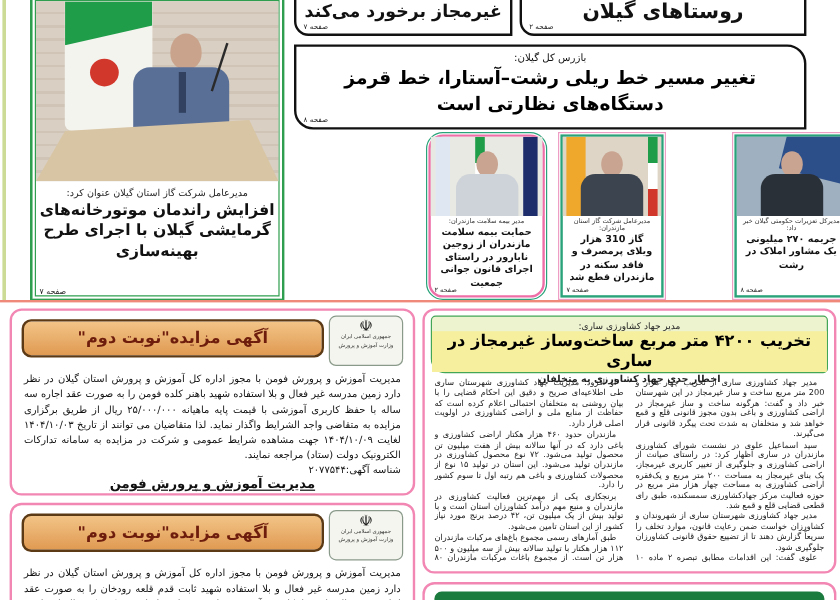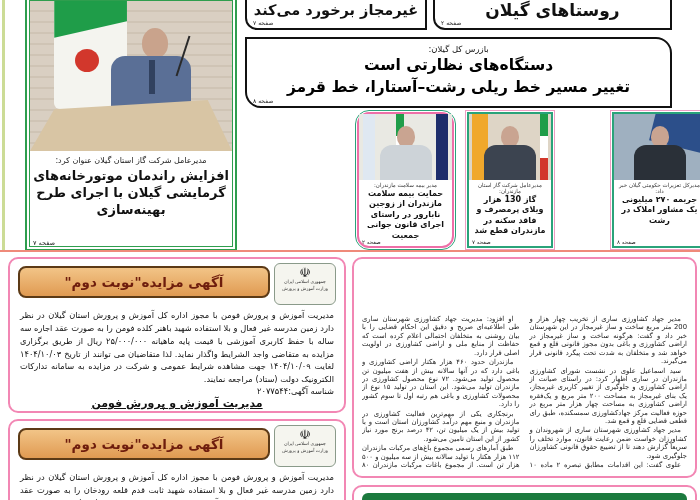--- a/index.html
+++ b/index.html
@@ -132,22 +132,22 @@
     <div class="tbox-title">غیرمجاز برخورد می‌کند</div>
     <div class="tbox-page">صفحه ۷</div>
   </div>
   <div class="abs tbox tbox2">
     <div class="tbox-title">روستاهای گیلان</div>
     <div class="tbox-page">صفحه ۲</div>
   </div>
 
   <div class="abs mainbox">
     <div class="kicker">بازرس کل گیلان:</div>
+    <div class="title">تغییر مسیر خط ریلی رشت–آستارا، خط قرمز</div>
     <div class="title">دستگاه‌های نظارتی است</div>
-    <div class="title">تغییر مسیر خط ریلی رشت–آستارا، خط قرمز</div>
     <div class="tbox-page">صفحه ۸</div>
   </div>
 
 
   <div class="abs card pink card2">
     <div class="c-photo p2">
       <div class="flagbar f-left"></div>
       <div class="flagbar f-mid"></div>
       <div class="flagbar f-right"></div>
       <div class="c-head"></div>
@@ -162,21 +162,21 @@
 
   <div class="abs card green card3">
     <div class="c-photo p3">
       <div class="flagbar f-left"></div>
       <div class="flagbar f-right"></div>
       <div class="c-head"></div>
       <div class="c-torso"></div>
     </div>
     <div class="c-caption">
       <div class="c-kicker">مدیرعامل شرکت گاز استان مازندران:</div>
-      <div class="c-title">گاز 130 هزار ویلای پرمصرف و فاقد سکنه در مازندران قطع شد</div>
+      <div class="c-title">گاز 310 هزار ویلای پرمصرف و فاقد سکنه در مازندران قطع شد</div>
     </div>
     <div class="c-page">صفحه ۷</div>
   </div>
 
   <div class="abs card green card4">
     <div class="c-photo p4">
       <div class="banner"></div>
       <div class="c-head"></div>
       <div class="c-torso"></div>
     </div>
@@ -213,20 +213,25 @@
         <div class="ad-logo-line">وزارت آموزش و پرورش</div>
       </div>
       <div class="ad-titlebar">
         <div class="ad-title">آگهی مزایده"نوبت دوم"</div>
       </div>
     </div>
     <div class="ad-body">مدیریت آموزش و پرورش فومن با مجوز اداره کل آموزش و پرورش استان گیلان در نظر دارد زمین مدرسه غیر فعال و بلا استفاده شهید ثابت قدم قلعه رودخان را به صورت عقد اجاره سه ساله با حفظ کاربری آموزشی با قیمت پایه ماهیانه ۵/۰۰۰/۰۰۰ ریال از طریق برگزاری مزایده به متقاضی واجد الشرایط واگذار نماید.</div>
   </div>
 
   <div class="abs article">
+    <div class="art-head">
+      <div class="art-kicker">مدیر جهاد کشاورزی ساری:</div>
+      <div><span class="art-title">تخریب ۴۲۰۰ متر مربع ساخت‌وساز غیرمجاز در ساری</span></div>
+      <div class="art-sub">اخطار جدی جهاد کشاورزی به متخلفان</div>
+    </div>
     <div class="art-body">
       <p>مدیر جهاد کشاورزی ساری از تخریب چهار هزار و 200 متر مربع ساخت و ساز غیرمجاز در این شهرستان خبر داد و گفت: هرگونه ساخت و ساز غیرمجاز در اراضی کشاورزی و باغی بدون مجوز قانونی قلع و قمع خواهد شد و متخلفان به شدت تحت پیگرد قانونی قرار می‌گیرند.</p>
       <p>سید اسماعیل علوی در نشست شورای کشاورزی مازندران در ساری اظهار کرد: در راستای صیانت از اراضی کشاورزی و جلوگیری از تغییر کاربری غیرمجاز، یک بنای غیرمجاز به مساحت ۲۰۰ متر مربع و یک‌فقره اراضی کشاورزی به مساحت چهار هزار متر مربع در حوزه فعالیت مرکز جهادکشاورزی سمسکنده، طبق رای قطعی قضایی قلع و قمع شد.</p>
       <p>مدیر جهاد کشاورزی شهرستان ساری از شهروندان و کشاورزان خواست ضمن رعایت قانون، موارد تخلف را سریعاً گزارش دهند تا از تضییع حقوق قانونی کشاورزان جلوگیری شود.</p>
       <p>علوی گفت: این اقدامات مطابق تبصره ۲ ماده ۱۰ قانون حفظ کاربری اراضی زراعی و باغی اجرا شد و نشان‌دهنده اراده جدی دستگاه‌های ذی‌ربط در جلوگیری از صدور مجوز قانونی و تغییر کاربری اراضی کشاورزی است.</p>
       <p>او افزود: مدیریت جهاد کشاورزی شهرستان ساری طی اطلاعیه‌ای صریح و دقیق این احکام قضایی را با بیان روشنی به متخلفان احتمالی اعلام کرده است که حفاظت از منابع ملی و اراضی کشاورزی در اولویت اصلی قرار دارد.</p>
       <p>مازندران حدود ۴۶۰ هزار هکتار اراضی کشاورزی و باغی دارد که در آنها سالانه بیش از هفت میلیون تن محصول تولید می‌شود. ۷۲ نوع محصول کشاورزی در مازندران تولید می‌شود. این استان در تولید ۱۵ نوع از محصولات کشاورزی و باغی هم رتبه اول تا سوم کشور را دارد.</p>
       <p>برنجکاری یکی از مهم‌ترین فعالیت کشاورزی در مازندران و منبع مهم درآمد کشاورزان استان است و با تولید بیش از یک میلیون تن، ۴۲ درصد برنج مورد نیاز کشور از این استان تامین می‌شود.</p>
       <p>طبق آمارهای رسمی مجموع باغ‌های مرکبات مازندران ۱۱۲ هزار هکتار با تولید سالانه بیش از سه میلیون و ۵۰۰ هزار تن است. از مجموع باغات مرکبات مازندران ۸۰ هزار هکتار زیر کشت انواع مختلف پرتقال، ۳۰ هزار هکتار انواع مختلف نارنگی و بقیه زیر کشت محصولاتی از جمله نارنج و لیمو قرار دارند.</p>
     </div>

